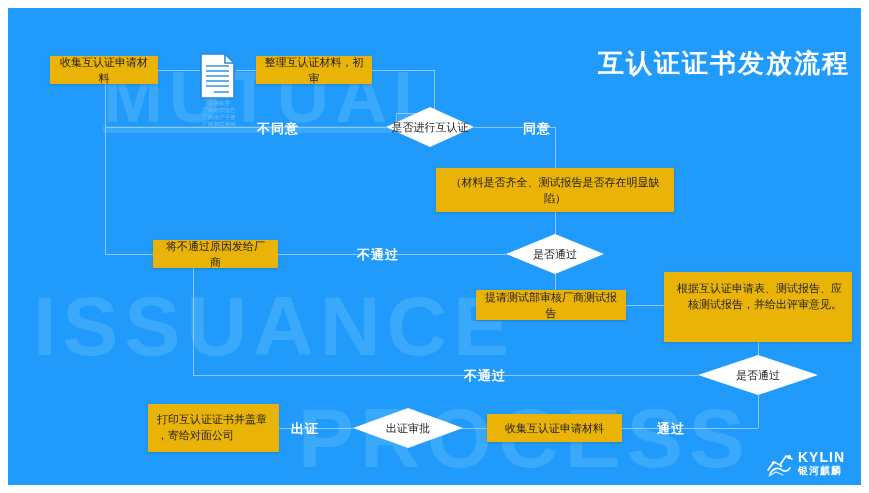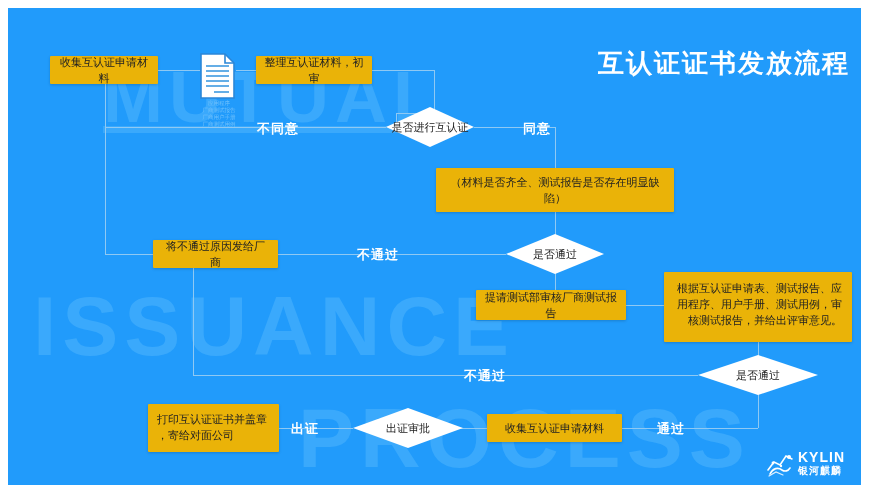--- a/index.html
+++ b/index.html
@@ -197,21 +197,20 @@
     <div class="node" style="left:428px;top:160px;width:238px;height:44px;flex-direction:column;">
       <div>（材料是否齐全、测试报告是否存在明显缺陷）</div>
     </div>
 
     <div class="node" style="left:145px;top:232px;width:125px;height:28px;">将不通过原因发给厂商</div>
 
     <div class="node" style="left:468px;top:282px;width:150px;height:30px;">提请测试部审核厂商测试报告</div>
 
     <div class="node left-al" style="left:656px;top:264px;width:188px;height:70px;flex-direction:column;align-items:flex-end;padding:8px 10px;">
       <div>根据互认证申请表、测试报告、应</div>
-      <div>用程序、用户手册、测试用例，审</div>
       <div>核测试报告，并给出评审意见。</div>
     </div>
 
     <div class="node left-al" style="left:140px;top:396px;width:131px;height:48px;flex-direction:column;align-items:flex-start;padding:7px 9px;">
       <div>打印互认证证书并盖章</div>
       <div>，寄给对面公司</div>
     </div>
 
     <div class="node" style="left:479px;top:406px;width:135px;height:28px;">收集互认证申请材料</div>
 

